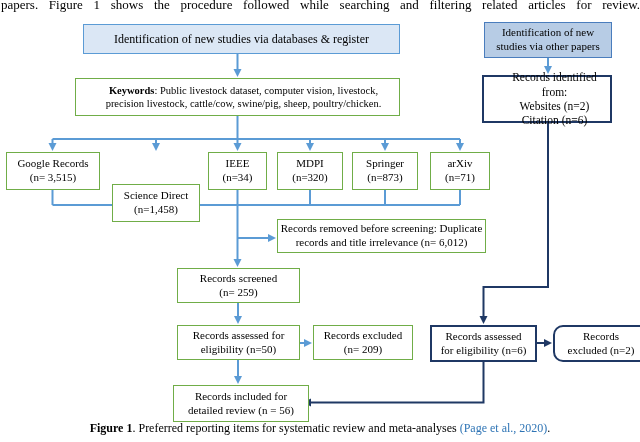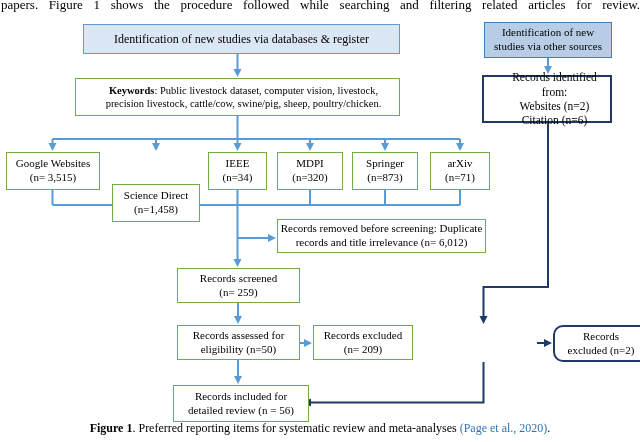--- a/index.html
+++ b/index.html
@@ -65,33 +65,33 @@
     <g stroke="var(--c-navy,#1f3864)" stroke-width="2" fill="none">
       <path d="M548 123 V287 H483.5 V317" marker-end="url(#an)"></path>
       <path d="M537 343 H545" marker-end="url(#an)"></path>
       <path d="M483.5 362 V402.5 H310" marker-end="url(#an)"></path>
     </g>
   </svg>
 
   <div class="abs box blue-box" style="left:83px; top:24px; width:317px; height:30px;">Identification of new studies via databases &amp; register</div>
 
   <div class="abs box blue-box2" style="left:484px; top:22px; width:128px; height:36px;">Identification of new
-studies via other sources</div>
+studies via other papers</div>
 
   <div class="abs box green-box kw" style="left:75px; top:78px; width:325px; height:38px;">
     <div><b>Keywords</b><span>: Public livestock dataset, computer vision, livestock,
 precision livestock, cattle/cow, swine/pig, sheep, poultry/chicken.</span></div>
   </div>
 
   <div class="abs box navy-box" style="left:482px; top:75px; width:130px; height:48px; font-size:11.5px;padding-left:15px;">Records identified from:
 Websites (n=2)
 Citation (n=6)</div>
 
   <div class="abs box green-box" style="left:6px; top:152px; width:94px; height:38px;">
-    <div><div>Google Websites</div><div>(n= 3,515)</div></div>
+    <div><div>Google Records</div><div>(n= 3,515)</div></div>
   </div>
   <div class="abs box green-box" style="left:112px; top:152px; width:88px; height:38px;margin-top:32px;">
     <div><div>Science Direct</div><div>(n=1,458)</div></div>
   </div>
   <div class="abs box green-box" style="left:208px; top:152px; width:59px; height:38px;">
     <div><div>IEEE</div><div>(n=34)</div></div>
   </div>
   <div class="abs box green-box" style="left:277px; top:152px; width:66px; height:38px;">
     <div><div>MDPI</div><div>(n=320)</div></div>
   </div>
@@ -107,20 +107,22 @@
 
   <div class="abs box green-box" style="left:177px; top:268px; width:123px; height:35px;">Records screened
 (n= 259)</div>
 
   <div class="abs box green-box" style="left:177px; top:325px; width:123px; height:35px;">Records assessed for
 eligibility (n=50)</div>
 
   <div class="abs box green-box" style="left:313px; top:325px; width:100px; height:35px;">Records excluded
 (n= 209)</div>
 
+  <div class="abs box navy-box" style="left:430px; top:325px; width:107px; height:37px;">Records assessed
+for eligibility (n=6)</div>
 
   <div class="abs box navy-box" style="left:553px; top:325px; width:96px; height:37px;border-radius:10px;">Records
 excluded (n=2)</div>
 
   <div class="abs box green-box" style="left:173px; top:385px; width:136px; height:37px;">Records included for
 detailed review (n = 56)</div>
 
   <div class="abs caption">
     <b>Figure 1</b><span>. Preferred reporting items for systematic review and meta-analyses </span><a href="#">(Page et al., 2020)</a><span>.</span>
   </div>

